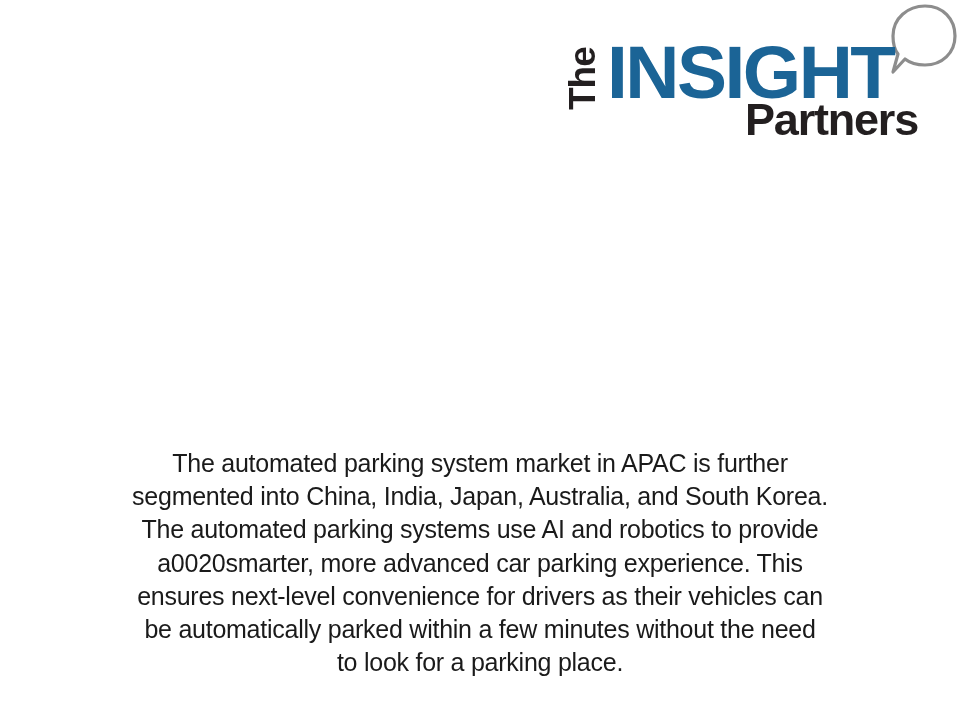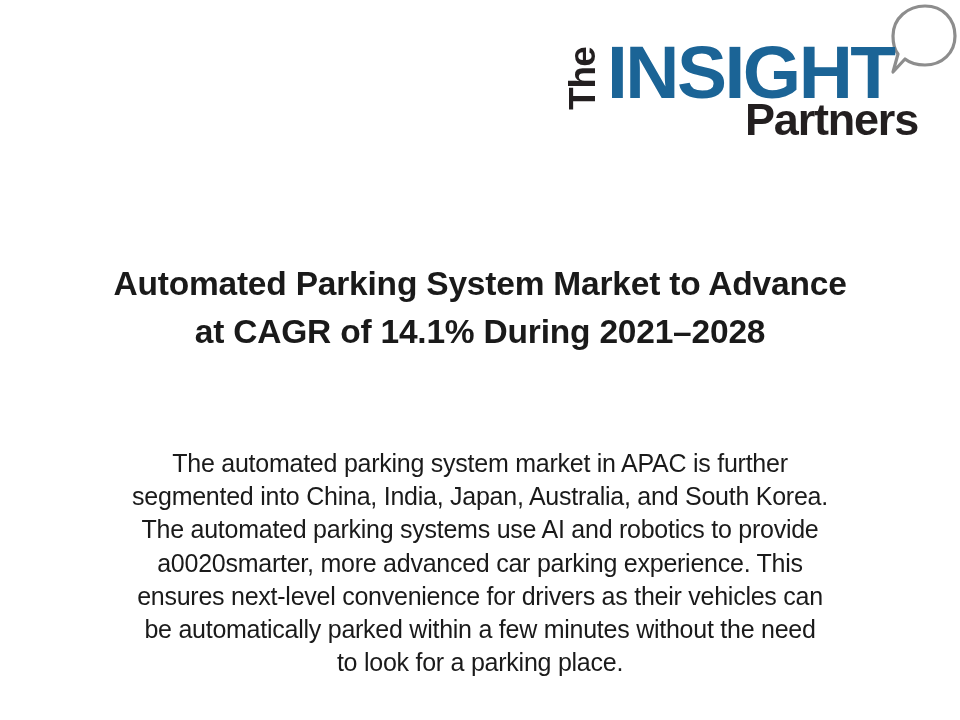--- a/index.html
+++ b/index.html
@@ -107,22 +107,20 @@
       <g transform="translate(40,110) rotate(-90)">
         <text class="logo-the" x="0" y="0">The</text>
       </g>
 
       <text class="logo-insight" x="52" y="98">INSIGHT</text>
 
       <text class="logo-partners" x="190" y="135">Partners</text>
     </svg>
   </div>
 
-  <h1 id="slide-title">Automated Parking System Market to Advance
-at CAGR of 14.1% During 2021–2028</h1>
 
   <p id="slide-body">The automated parking system market in APAC is further
 segmented into China, India, Japan, Australia, and South Korea.
 The automated parking systems use AI and robotics to provide
 a0020smarter, more advanced car parking experience. This
 ensures next-level convenience for drivers as their vehicles can
 be automatically parked within a few minutes without the need
 to look for a parking place.</p>
 
 </div>

